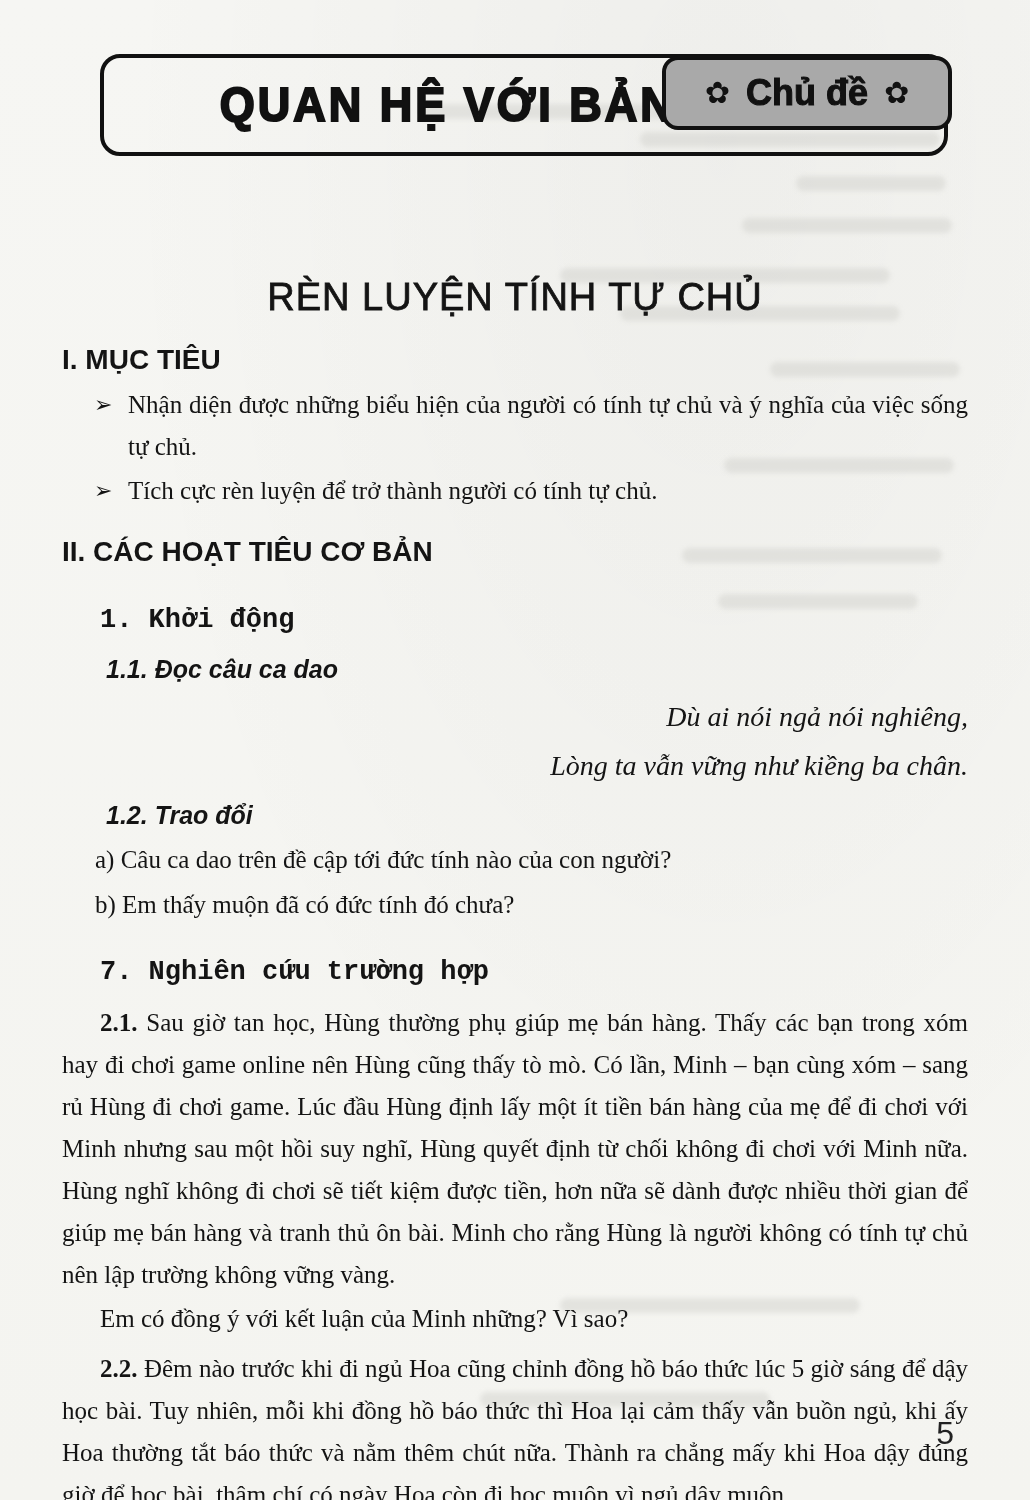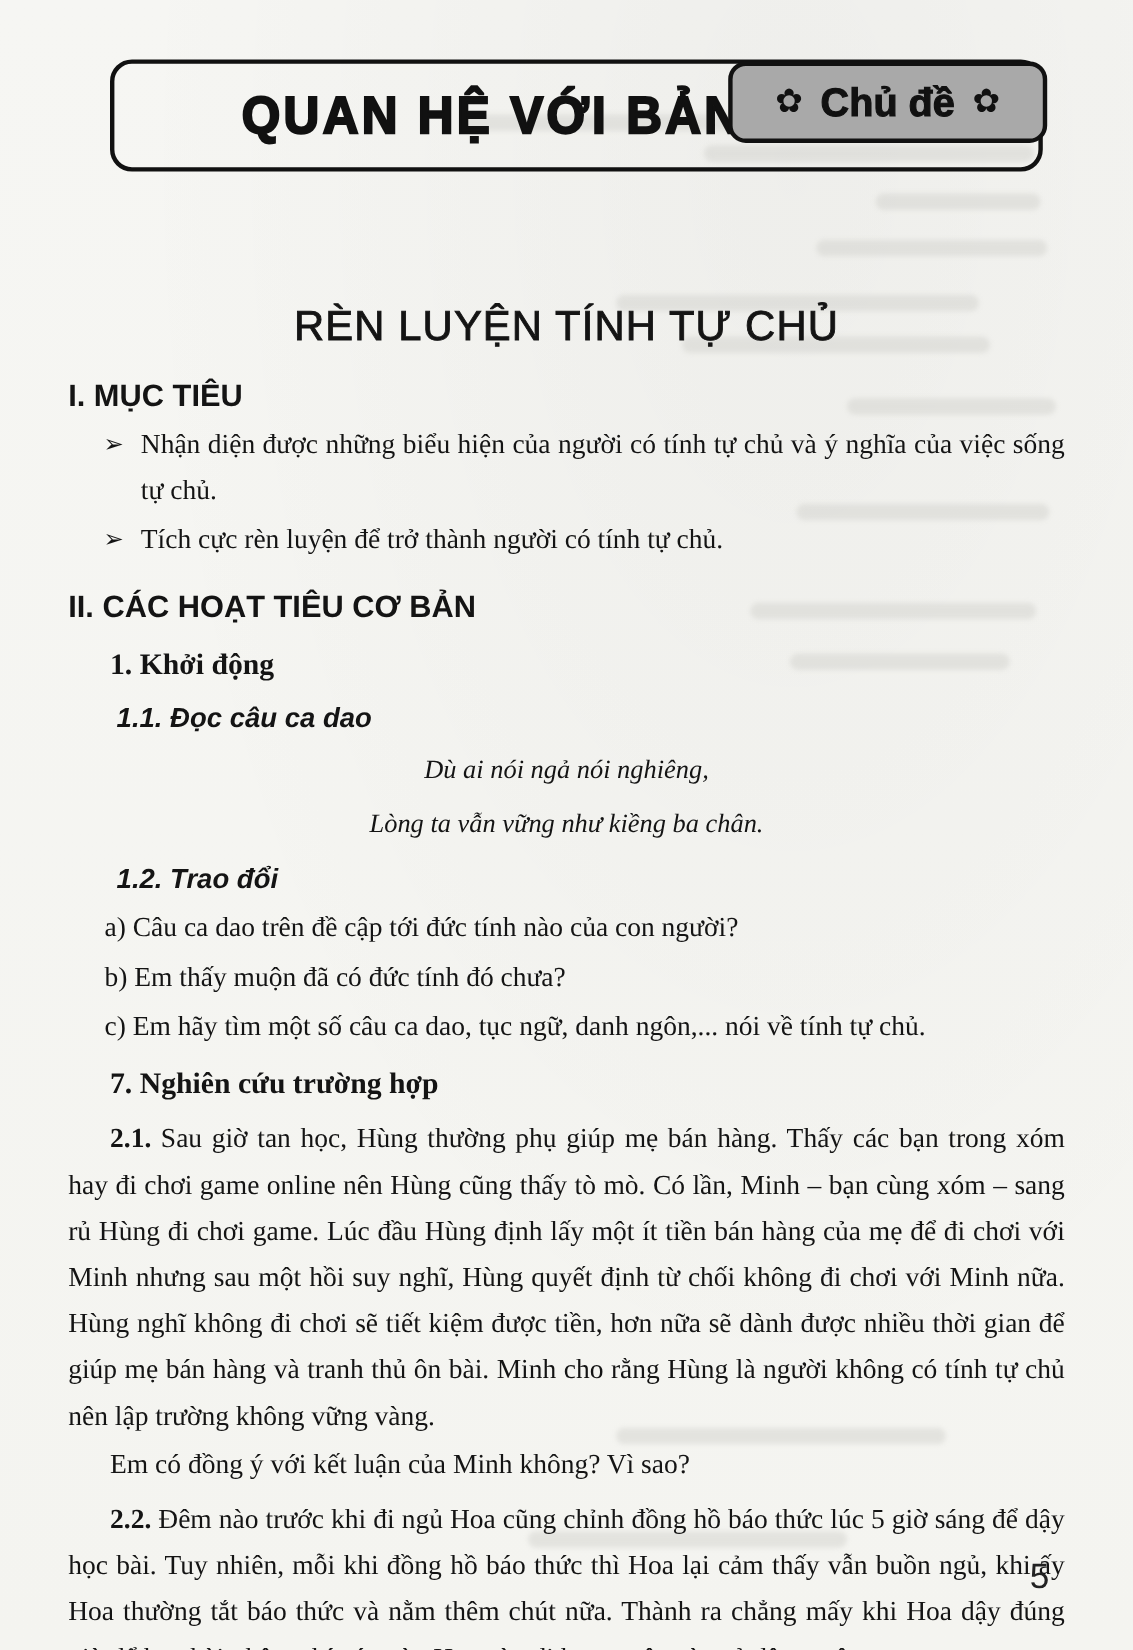--- a/index.html
+++ b/index.html
@@ -66,42 +66,42 @@
     position:relative; z-index:1;
   }
   
   .h-roman{
     margin-top:18px;
     font-family:"Liberation Sans", sans-serif; font-weight:bold;
     font-size:28px; line-height:44px;
     position:relative; z-index:1;
   }
   .h-num{
-    margin-top:8px; padding-left:38px;
-    font-family:Liberation Serif, serif; font-weight:bold;
+    margin-top:24px; padding-left:38px;
+    font-family:Liberation Mono, monospace; font-weight:bold;
     font-size:27px; line-height:44px;
     position:relative; z-index:1;
   }
   .h-sub{
     margin-top:6px; padding-left:44px;
     font-family:"Liberation Sans", sans-serif; font-weight:bold; font-style:italic;
     font-size:25px; line-height:42px;
     position:relative; z-index:1;
   }
   
   .bullet{
     position:relative; padding-left:66px; margin-top:2px;
     text-align:justify; z-index:1;
   }
   .bullet .arrow{
     position:absolute; left:32px; top:0;
     font-family:"DejaVu Sans", sans-serif; font-size:22px;
   }
   
-  .verse{ text-align:center; font-style:italic; font-size:24px; line-height:45px; position:relative; z-index:1; margin-top:4px; }
+  .verse{ text-align:right; font-style:italic; font-size:28px; line-height:45px; position:relative; z-index:1; margin-top:4px; }
   
   .qa{ padding-left:33px; margin-top:3px; position:relative; z-index:1; }
   
   .case{ margin-top:8px; text-align:justify; text-indent:38px; position:relative; z-index:1; }
   .case-label{ font-weight:bold; }
   .question{ padding-left:38px; margin-top:2px; position:relative; z-index:1; }
   
   .page-number{
     position:absolute; right:76px; top:1412px;
     font-family:"Liberation Sans", sans-serif; font-size:32px; color:#222;
@@ -163,27 +163,26 @@
 
   <h4 class="h-sub">1.1. Đọc câu ca dao</h4>
 
   <div class="verse">Dù ai nói ngả nói nghiêng,</div>
   <div class="verse">Lòng ta vẫn vững như kiềng ba chân.</div>
 
   <h4 class="h-sub">1.2. Trao đổi</h4>
 
   <div class="qa">a) Câu ca dao trên đề cập tới đức tính nào của con người?</div>
   <div class="qa">b) Em thấy muộn đã có đức tính đó chưa?</div>
-  <div class="qa">c) Em hãy tìm một số câu ca dao, tục ngữ, danh ngôn,... nói về tính tự chủ.</div>
 
   <h3 class="h-num">7. Nghiên cứu trường hợp</h3>
 
   <p class="case"><span class="case-label">2.1.</span> <span>Sau giờ tan học, Hùng thường phụ giúp mẹ bán hàng. Thấy các bạn trong xóm hay đi chơi game online nên Hùng cũng thấy tò mò. Có lần, Minh – bạn cùng xóm – sang rủ Hùng đi chơi game. Lúc đầu Hùng định lấy một ít tiền bán hàng của mẹ để đi chơi với Minh nhưng sau một hồi suy nghĩ, Hùng quyết định từ chối không đi chơi với Minh nữa. Hùng nghĩ không đi chơi sẽ tiết kiệm được tiền, hơn nữa sẽ dành được nhiều thời gian để giúp mẹ bán hàng và tranh thủ ôn bài. Minh cho rằng Hùng là người không có tính tự chủ nên lập trường không vững vàng.</span></p>
 
-  <div class="question">Em có đồng ý với kết luận của Minh không? Vì sao?</div>
+  <div class="question">Em có đồng ý với kết luận của Minh những? Vì sao?</div>
 
   <p class="case"><span class="case-label">2.2.</span> <span>Đêm nào trước khi đi ngủ Hoa cũng chỉnh đồng hồ báo thức lúc 5 giờ sáng để dậy học bài. Tuy nhiên, mỗi khi đồng hồ báo thức thì Hoa lại cảm thấy vẫn buồn ngủ, khi ấy Hoa thường tắt báo thức và nằm thêm chút nữa. Thành ra chẳng mấy khi Hoa dậy đúng giờ để học bài, thậm chí có ngày Hoa còn đi học muộn vì ngủ dậy muộn.</span></p>
 
   
   
 
   
   <div class="page-number">5</div>
 
 </div>

